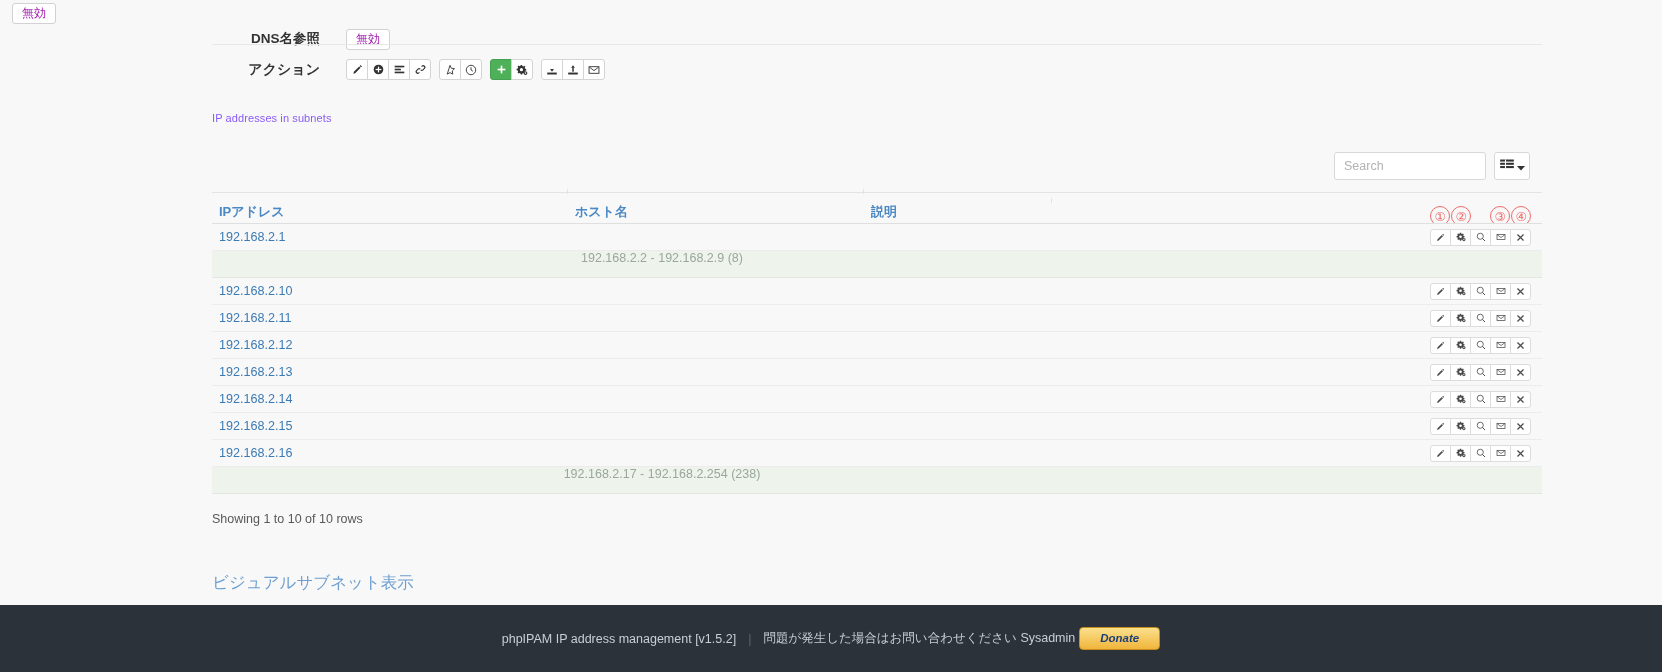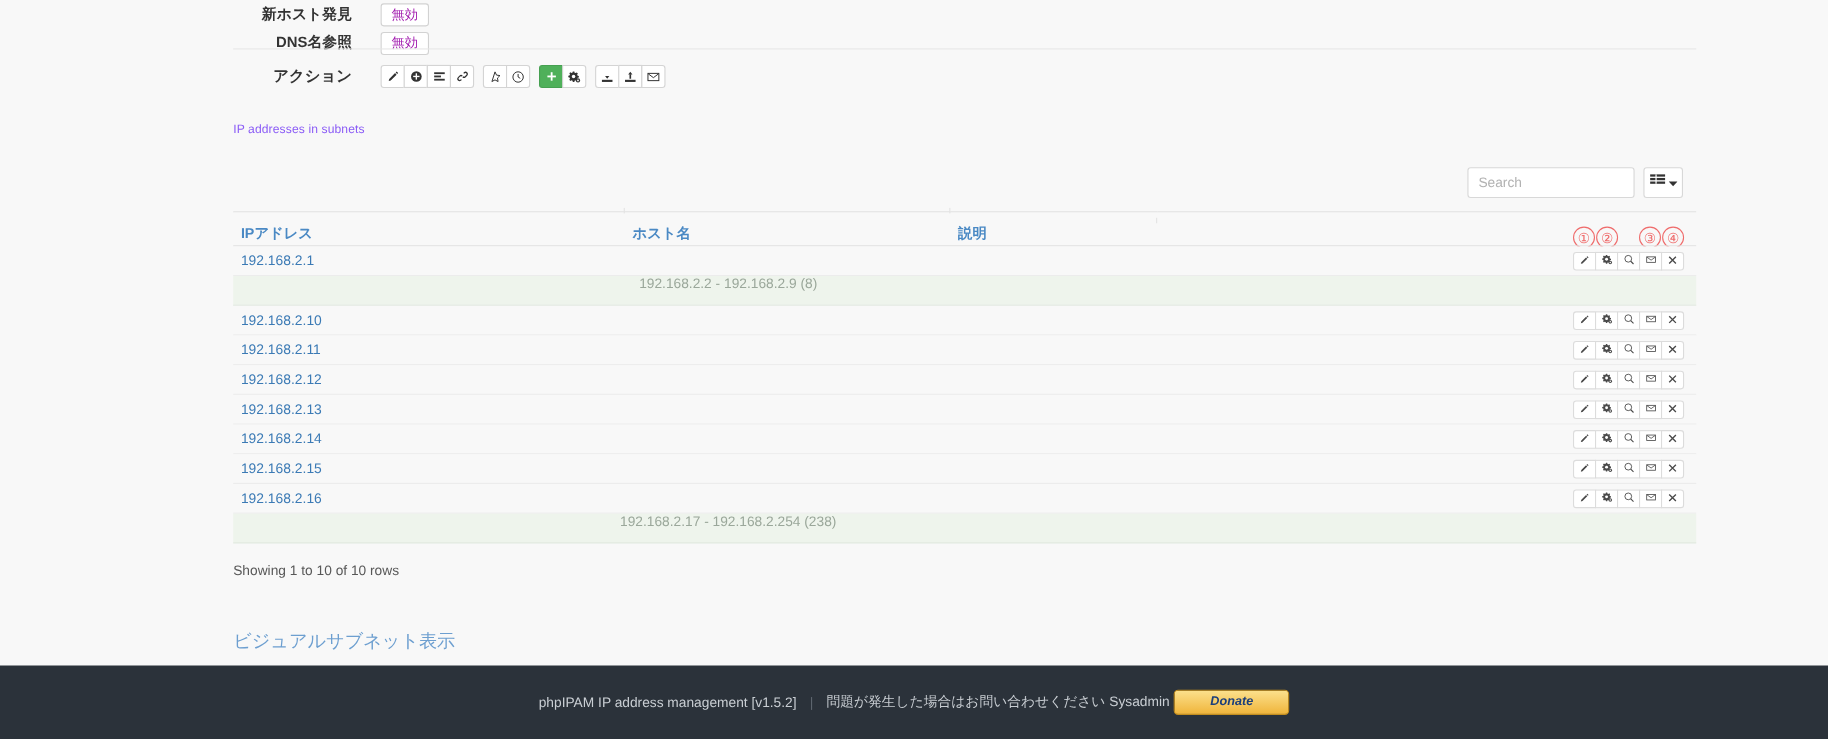--- a/index.html
+++ b/index.html
@@ -124,31 +124,30 @@
   .footer {
     position: absolute; left: 0; bottom: 0; width: 1662px; height: 67px;
     background: #2b323a; display: flex; align-items: center; justify-content: center;
   }
   .f-inner { display: flex; align-items: center; color: #c9ced3; font-size: 12.5px; }
   .f-sep { margin: 0 12px; color: #5d656e; }
   .donate {
     margin-left: 4px; background: linear-gradient(#fbe08c, #f0b53b);
     border: 1px solid #c48e1e; border-radius: 4px; color: #1c3f7a;
     font-size: 11.5px; font-weight: bold; font-style: italic;
-    padding: 4px 32px; line-height: 13px; cursor: pointer;
+    padding: 4px 20px; line-height: 13px; cursor: pointer;
   }
 </style>
 </head>
 <body>
 
 <div id="page">
 
   <div class="settings">
     <div class="srow">
-      <div class="slabel">新ホスト発見</div>
       <div class="sval">
         <span class="pill">無効</span>
       </div>
     </div>
     <div class="srow">
       <div class="slabel">DNS名参照</div>
       <div class="sval">
         <span class="pill">無効</span>
       </div>
     </div>

